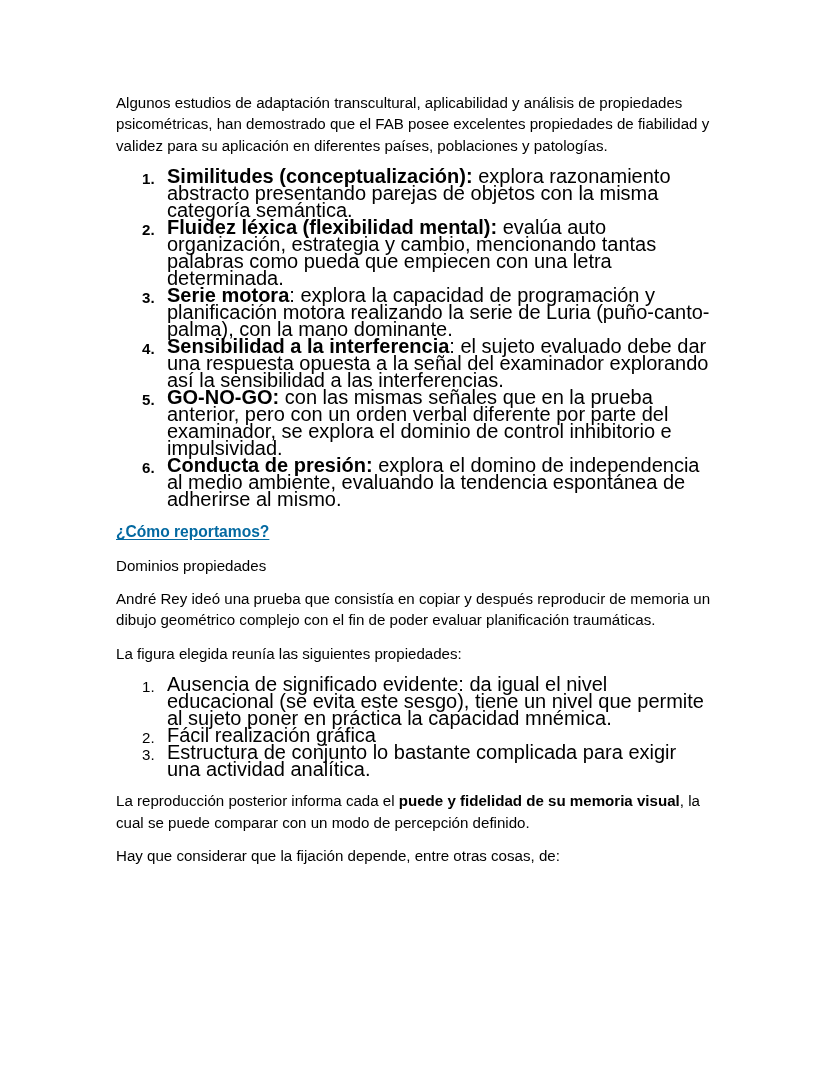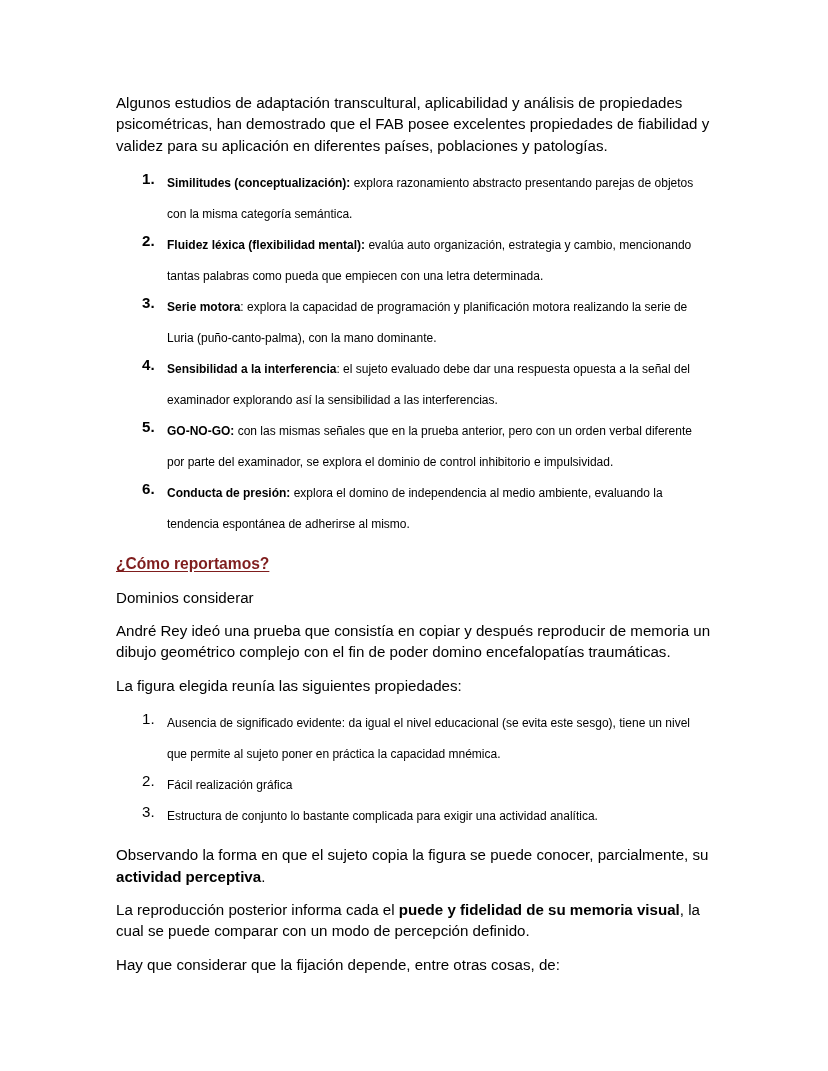--- a/index.html
+++ b/index.html
@@ -35,38 +35,38 @@
     text-align: left;
     color: #000;
   }
   h3.sec-heading {
     margin: 12px 0 12px 0;
     font-size: 15.6px;
     line-height: 21.4px;
     font-weight: bold;
     text-decoration: underline;
     text-underline-offset: 2px;
-    color: #7f1d1d;
+    color: #0369a1;
   }
   h3.sec-heading.first {
     margin-top: 13px;
   }
   ol.num-list {
     margin: 10px 0 12px 0;
     padding: 0;
     list-style: none;
     counter-reset: li;
   }
   ol.num-list > li {
     position: relative;
     counter-increment: li;
     padding-left: 51px;
     margin: 0 0 0 0;
-    font-size: 12px;
-    line-height: 31px;
+    font-size: 20px;
+    line-height: 17px;
   }
   ol.num-list > li::before {
     content: counter(li) ".";
     position: absolute;
     left: 26px;
     top: 0;
     width: 20px;
     text-align: left;
     font-size: 15.1px;
     line-height: 21.4px;
@@ -106,39 +106,38 @@
       </li>
       <li>
         <span class="lead">Conducta de presión:</span><span> explora el domino de independencia al medio ambiente, evaluando la tendencia espontánea de adherirse al mismo.</span>
       </li>
     </ol>
 
 
     <h3 class="sec-heading first">¿Cómo reportamos?</h3>
 
 
-    <p class="body-par">Dominios considerar</p>
+    <p class="body-par">Dominios propiedades</p>
 
 
-    <p class="body-par">André Rey ideó una prueba que consistía en copiar y después reproducir de memoria un dibujo geométrico complejo con el fin de poder domino encefalopatías traumáticas.</p>
+    <p class="body-par">André Rey ideó una prueba que consistía en copiar y después reproducir de memoria un dibujo geométrico complejo con el fin de poder evaluar planificación traumáticas.</p>
 
     <p class="body-par">La figura elegida reunía las siguientes propiedades:</p>
 
     <ol class="num-list">
       <li>
         <span>Ausencia de significado evidente: da igual el nivel educacional (se evita este sesgo), tiene un nivel que permite al sujeto poner en práctica la capacidad mnémica.</span>
       </li>
       <li>
         <span>Fácil realización gráfica</span>
       </li>
       <li>
         <span>Estructura de conjunto lo bastante complicada para exigir una actividad analítica.</span>
       </li>
     </ol>
 
-    <p class="body-par"><span>Observando la forma en que el sujeto copia la figura se puede conocer, parcialmente, su </span><span class="bold-inline">actividad perceptiva</span><span>.</span></p>
 
     <p class="body-par"><span>La reproducción posterior informa cada el </span><span class="bold-inline">puede y fidelidad de su memoria visual</span><span>, la cual se puede comparar con un modo de percepción definido.</span></p>
 
     <p class="body-par">Hay que considerar que la fijación depende, entre otras cosas, de:</p>
 
   </div>
 </div>
 
 </body></html>

